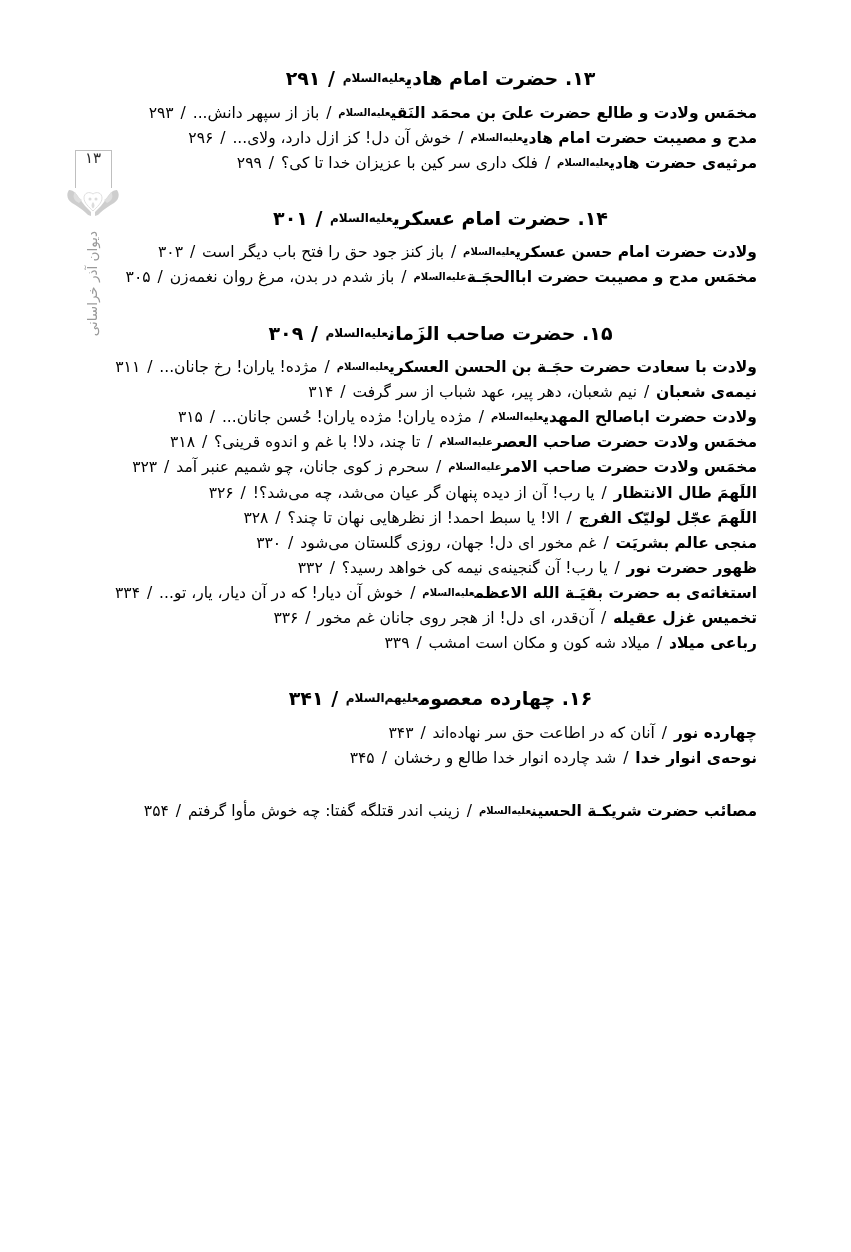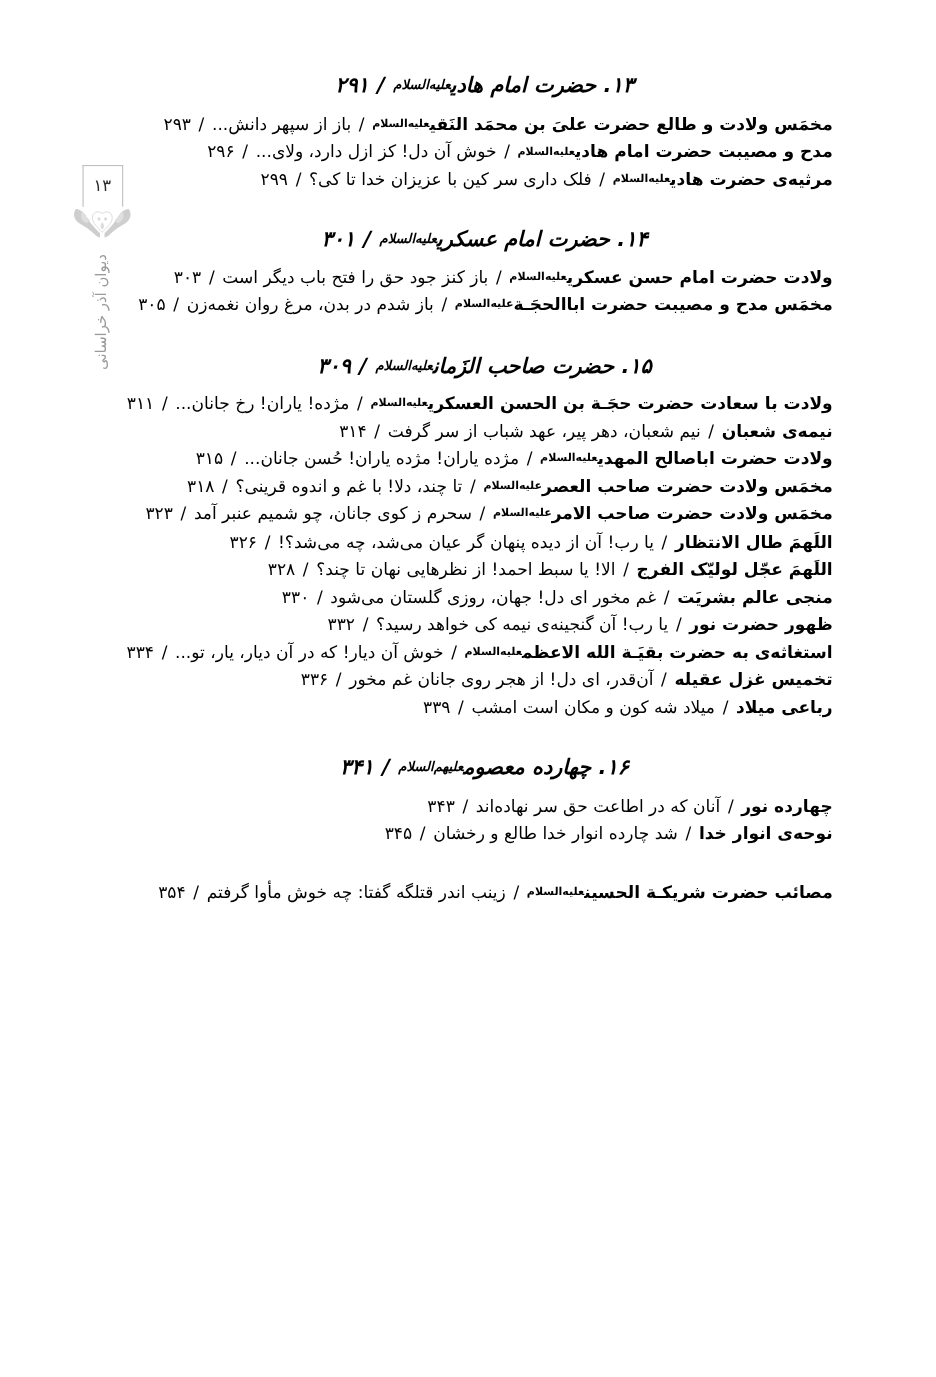--- a/index.html
+++ b/index.html
@@ -28,21 +28,20 @@
     flex-direction: column;
     align-items: center;
   }
   #page-number-box {
     width: 37px;
     height: 38px;
     border: 1px solid #bfbfbf;
     border-bottom: none;
     box-sizing: border-box;
     display: flex;
-    align-items: center;
     justify-content: center;
     background: #ffffff;
   }
   #page-number-box .num {
     font-size: 15px;
     color: #2b2b2b;
     letter-spacing: 0.5px;
     line-height: 1;
   }
   #ornament {
@@ -76,21 +75,20 @@
   .section + .section { margin-top: 28px; }
 
   .section-heading {
     text-align: center;
     font-size: 19px;
     font-weight: bold;
     line-height: 1.5;
     margin: 0 0 8px 0;
     white-space: nowrap;
     letter-spacing: -0.2px;
-    font-style: italic;
   }
   .section-heading .hon {
     font-size: 12px;
     vertical-align: 0.25em;
     font-weight: bold;
   }
   .section-heading .sep { font-weight: bold; padding: 0 1px; }
   .section-heading .pg { font-weight: bold; }
 
   .entry {

